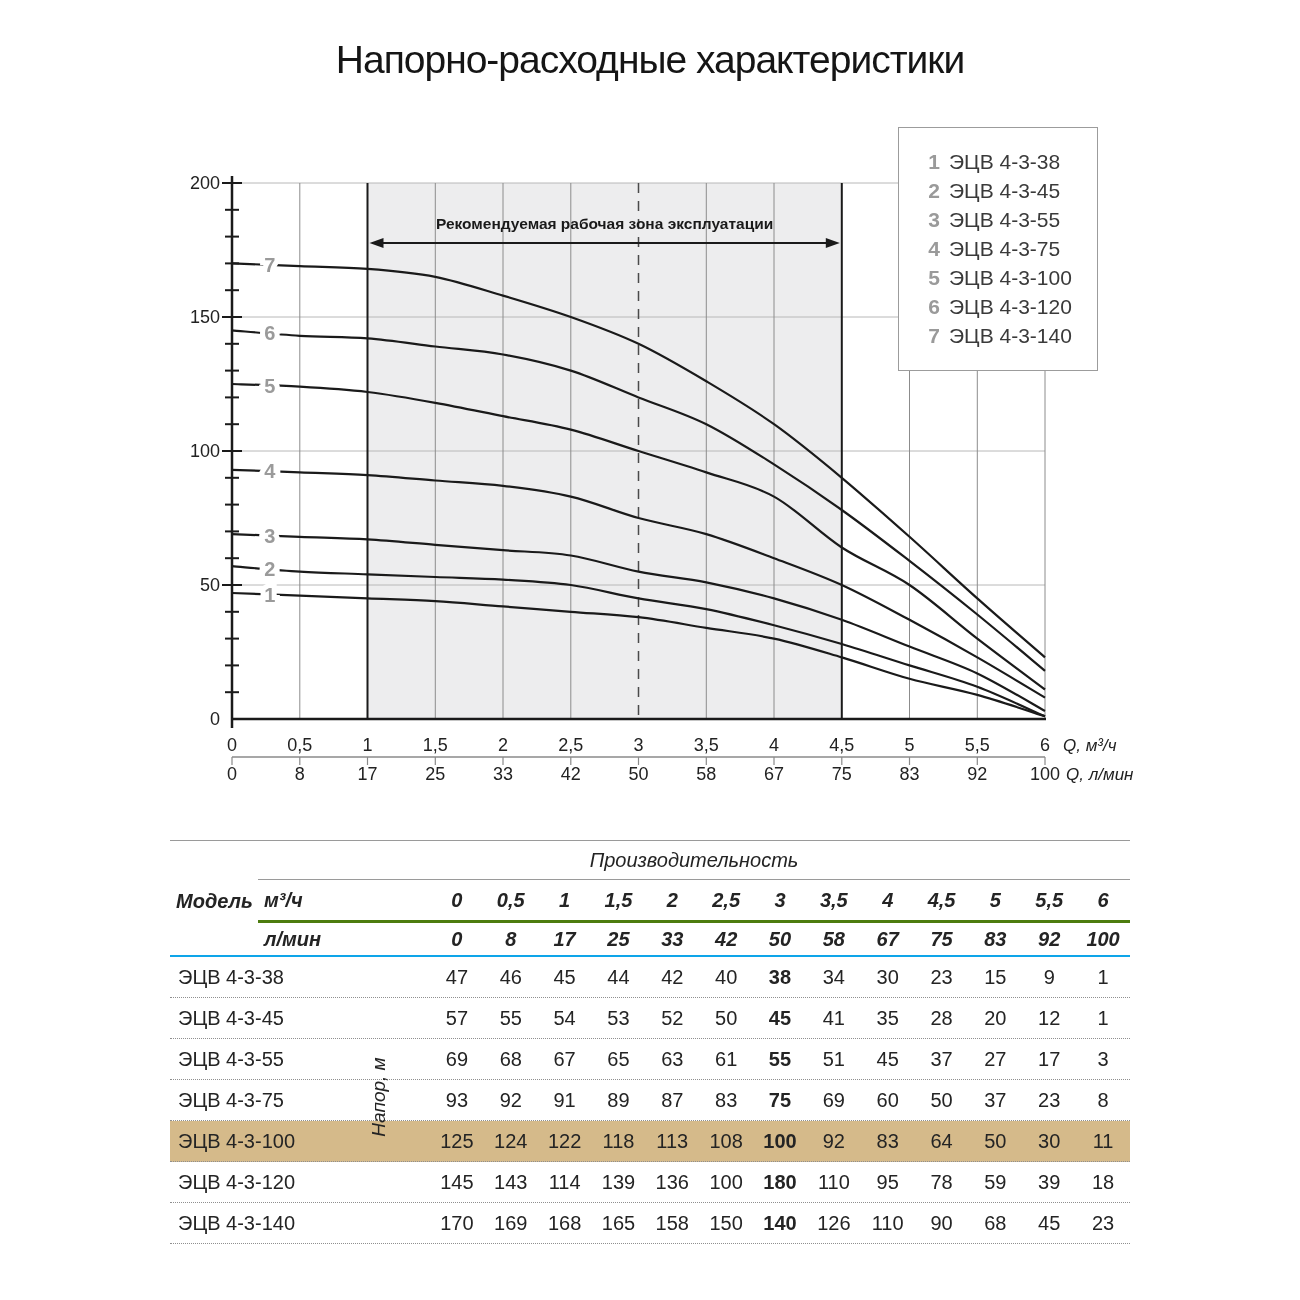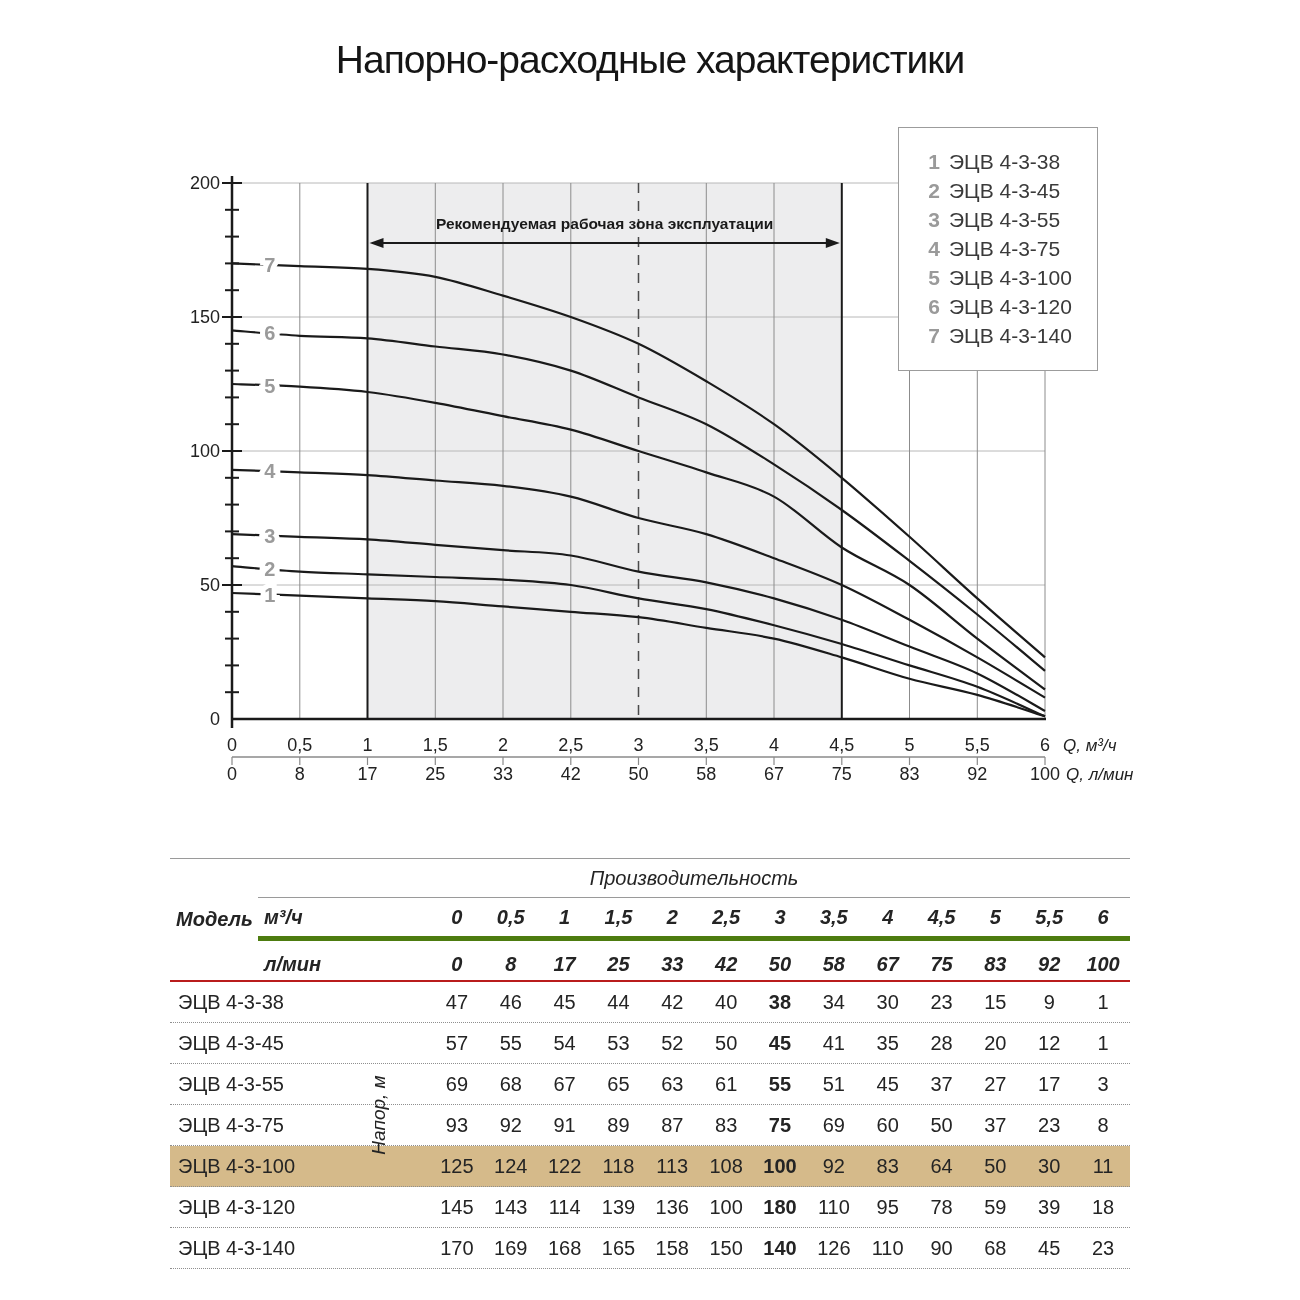--- a/index.html
+++ b/index.html
@@ -10,30 +10,30 @@
   #chart{position:absolute;top:0;left:0;z-index:1;}
 
   
   .legend{position:absolute;left:898px;top:127px;width:200px;height:244px;background:#ffffff;
           border:1.5px solid #9c9c9c;box-sizing:border-box;padding:19px 0 0 25px;z-index:3;}
   .legend-row{display:flex;align-items:center;height:29px;font-size:21px;}
   .legend-num{color:#9a9a9a;font-weight:bold;width:16px;text-align:right;margin-right:9px;flex:none;}
   .legend-name{color:#3a3a3a;white-space:nowrap;}
 
   
-  .ptable{position:absolute;left:170px;top:858px;width:960px;z-index:2;font-size:20px;color:#242424;}
+  .ptable{position:absolute;left:170px;top:840px;width:960px;z-index:2;font-size:20px;color:#242424;}
   .trow{display:grid;grid-template-columns:88px 172px repeat(13,1fr);align-items:center;box-sizing:border-box;}
   .trow-group{height:40px;border-top:1px solid #9a9a9a;}
   .cell{text-align:center;align-self:stretch;display:flex;align-items:center;justify-content:center;}
   .group-cell{grid-column:2/16;border-bottom:1px solid #9a9a9a;font-style:italic;font-size:20px;}
   .trow-units1{height:43px;}
-  .trow-units2{height:34px;border-bottom:2px solid #b91c1c;margin-top:7px;}
+  .trow-units2{height:34px;border-bottom:2px solid #0ea5e9;}
   .unit-left{justify-content:flex-start;padding-left:6px;}
   .it{font-style:italic;font-weight:bold;}
-  .bb{border-bottom:5px solid #4d7c0f;}
+  .bb{border-bottom:3px solid #4d7c0f;}
   .b{font-weight:bold;}
   .trow-body{height:41px;border-bottom:1px dotted #8f8f8f;}
   .model-cell{grid-column:1/3;justify-content:flex-start;padding-left:8px;white-space:nowrap;}
   .hl{background:#d5ba8a;}
   .napor{position:absolute;left:120px;top:245px;width:180px;height:24px;text-align:center;
          transform:rotate(-90deg);font-style:italic;font-size:19px;color:#242424;}
 </style>
 </head>
 <body>
 

